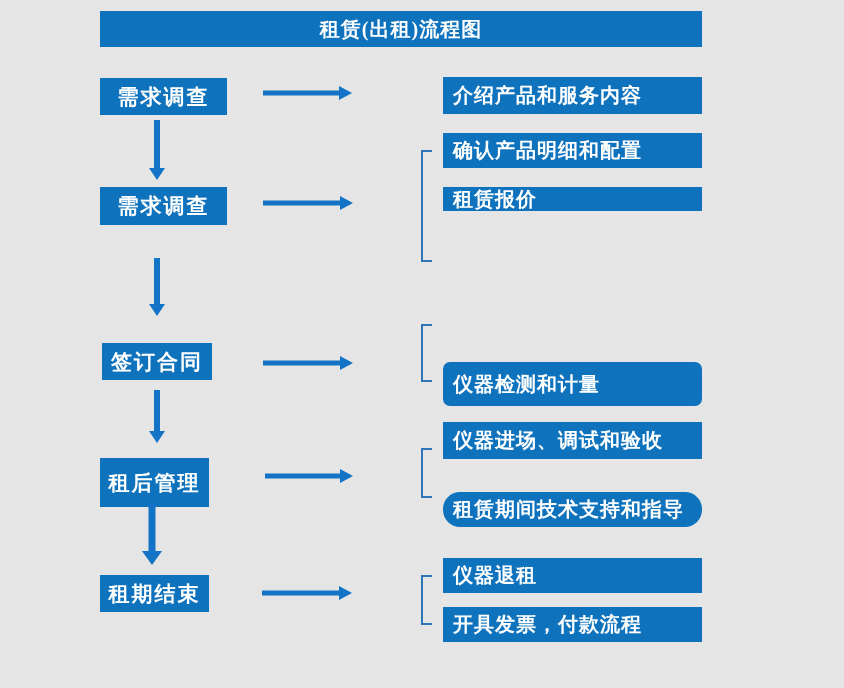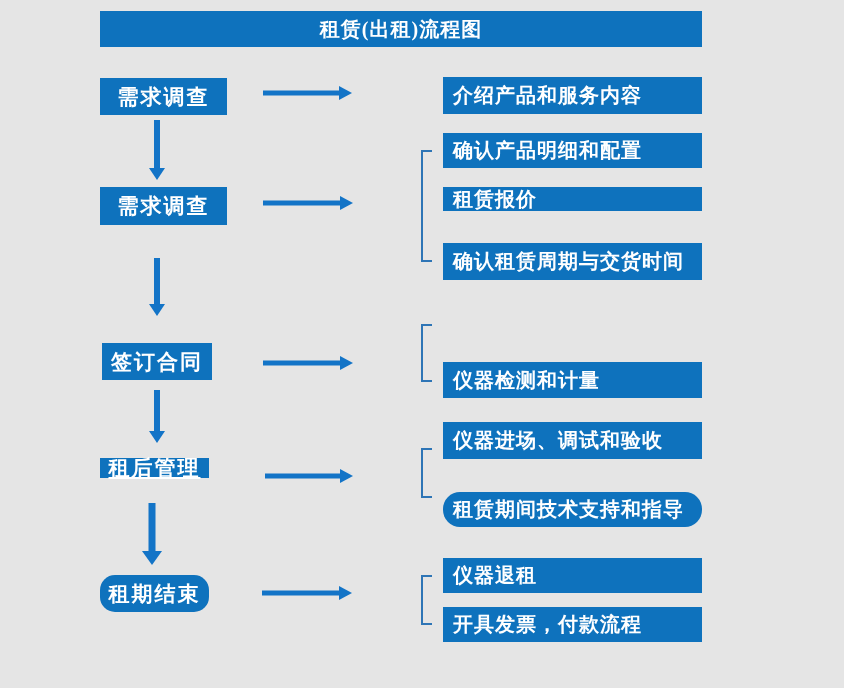--- a/index.html
+++ b/index.html
@@ -91,22 +91,22 @@
 </head>
 <body>
 
 <div class="canvas">
 
   <div class="bluebox title-bar">租赁(出租)流程图</div>
 
   <div class="bluebox stage" style="left:100px;top:78px;width:127px;height:37px;">需求调查</div>
   <div class="bluebox stage" style="left:100px;top:187px;width:127px;height:38px;">需求调查</div>
   <div class="bluebox stage" style="left:102px;top:343px;width:110px;height:37px;">签订合同</div>
-  <div class="bluebox stage" style="left:100px;top:458px;width:109px;height:20px;text-decoration:underline;">租后管理</div>
-  <div class="bluebox stage" style="left:100px;top:575px;width:109px;height:37px;border-radius:15px;">租期结束</div>
+  <div class="bluebox stage" style="left:100px;top:458px;width:109px;height:49px;">租后管理</div>
+  <div class="bluebox stage" style="left:100px;top:575px;width:109px;height:37px;">租期结束</div>
 
   <div class="arrow-down" style="left:149px;top:120px;height:60px;"></div>
   <div class="arrow-down" style="left:149px;top:258px;height:58px;"></div>
   <div class="arrow-down" style="left:149px;top:390px;height:53px;"></div>
   <div class="arrow-down big" style="left:142px;top:503px;height:62px;"></div>
 
   <div class="arrow-right" style="left:263px;top:86px;width:89px;"></div>
   <div class="arrow-right" style="left:263px;top:196px;width:90px;"></div>
   <div class="arrow-right" style="left:263px;top:356px;width:90px;"></div>
   <div class="arrow-right" style="left:265px;top:469px;width:88px;"></div>
@@ -114,23 +114,22 @@
 
   <div class="bracket" style="top:150px;height:112px;"></div>
   <div class="bracket" style="top:324px;height:58px;"></div>
   <div class="bracket" style="top:448px;height:50px;"></div>
   <div class="bracket" style="top:575px;height:50px;"></div>
 
   <div class="bluebox output" style="top:77px;height:37px;">介绍产品和服务内容</div>
 
   <div class="bluebox output" style="top:133px;height:35px;">确认产品明细和配置</div>
   <div class="bluebox output" style="top:187px;height:24px;">租赁报价</div>
-  <div class="bluebox output" style="top:243px;height:37px;">确认租赁周期与交货时间</div>
 
-  <div class="bluebox output" style="top:362px;height:36px;">仪器检测和计量</div>
+  <div class="bluebox output" style="top:362px;height:44px;border-radius:7px;">仪器检测和计量</div>
 
   <div class="bluebox output" style="top:422px;height:37px;">仪器进场、调试和验收</div>
   <div class="bluebox output" style="top:492px;height:35px;border-radius:17px;">租赁期间技术支持和指导</div>
 
   <div class="bluebox output" style="top:558px;height:35px;text-align:center;">仪器退租</div>
   <div class="bluebox output" style="top:607px;height:35px;">开具发票，付款流程</div>
 
 </div>
 
 </body></html>

